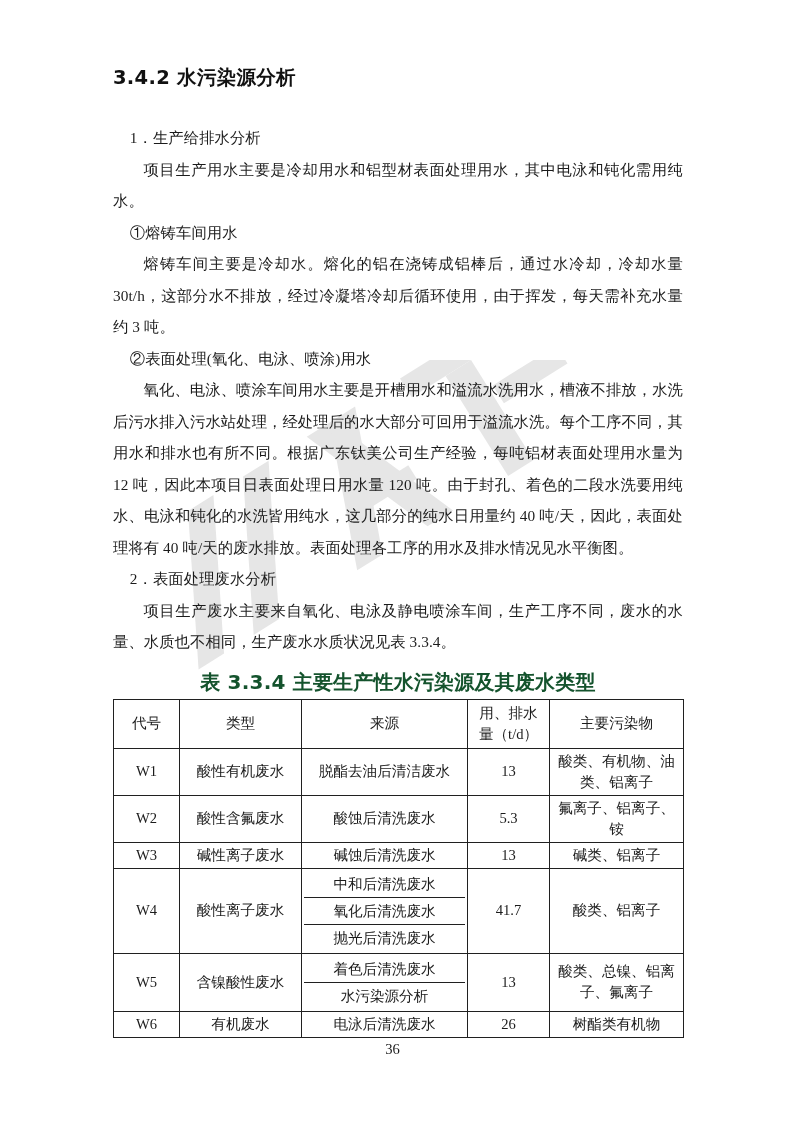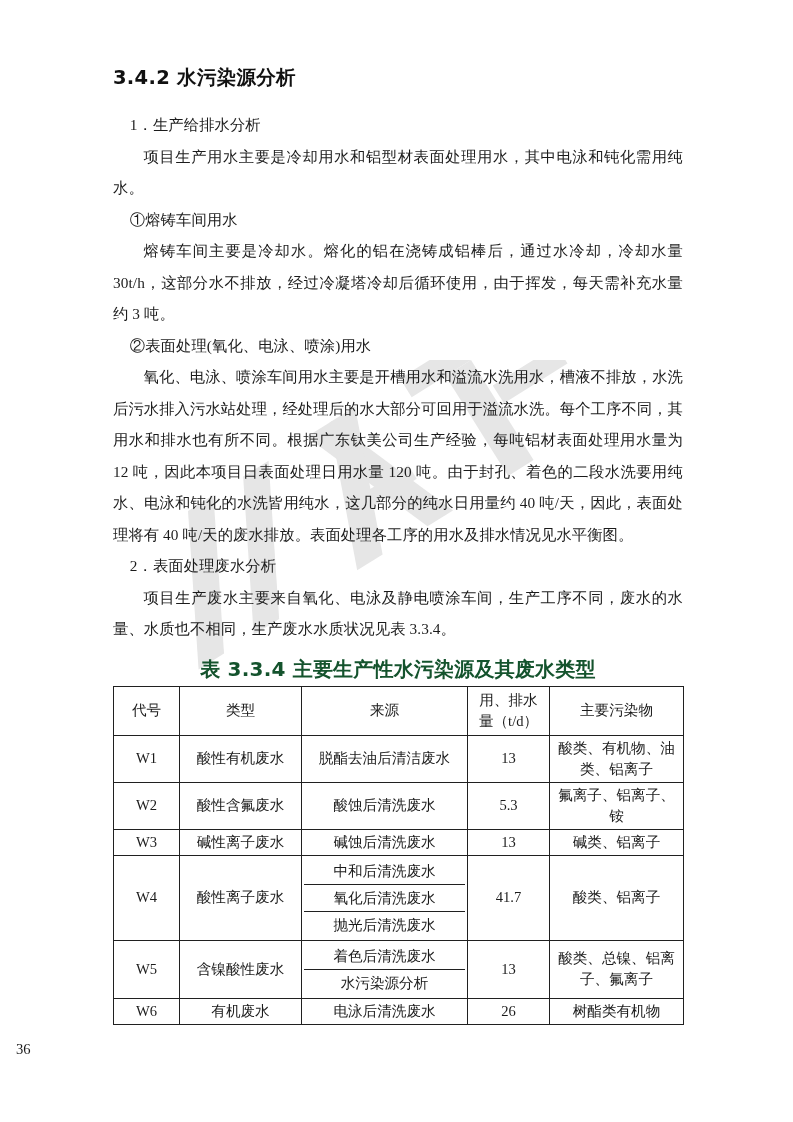--- a/index.html
+++ b/index.html
@@ -43,21 +43,21 @@
     font-weight: bold;
     font-size: 19.5px;
     letter-spacing: 0.3px;
     margin: 0;
     padding-top: 65px;
     line-height: 1.3;
     color: #111;
   }
 
   .body-block {
-    margin-top: 19px;
+    margin-top: 32px;
   }
 
   p.para {
     margin: 0 0 0 0;
     font-size: 15.3px;
     line-height: 31.5px;
     text-align: justify;
     text-justify: inter-ideograph;
     letter-spacing: 0.1px;
     color: #1b1b1b;
@@ -102,23 +102,24 @@
   .subrow {
     display: block;
     line-height: 26px;
     border-bottom: 1px solid #202020;
   }
   .subrow:last-child { border-bottom: none; }
   td.nested { padding: 0; }
 
   .pagenum {
     position: absolute;
-    left: 16px;
+    left: 4px;
     top: 1041px;
     width: 777px;
+    text-align: center;
     font-size: 14.6px;
     color: #1b1b1b;
     z-index: 2;
   }
 </style>
 </head>
 <body>
 
 <div class="page">
 

